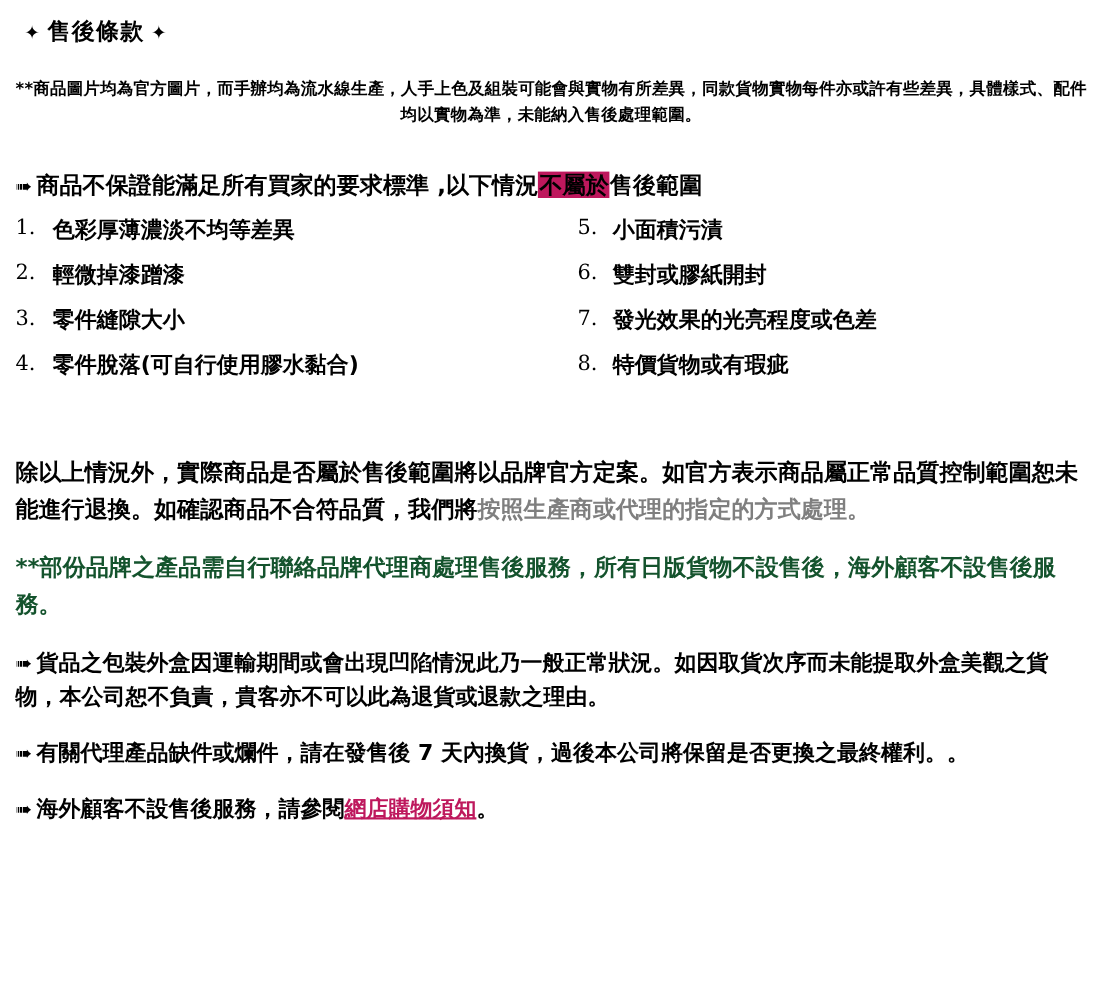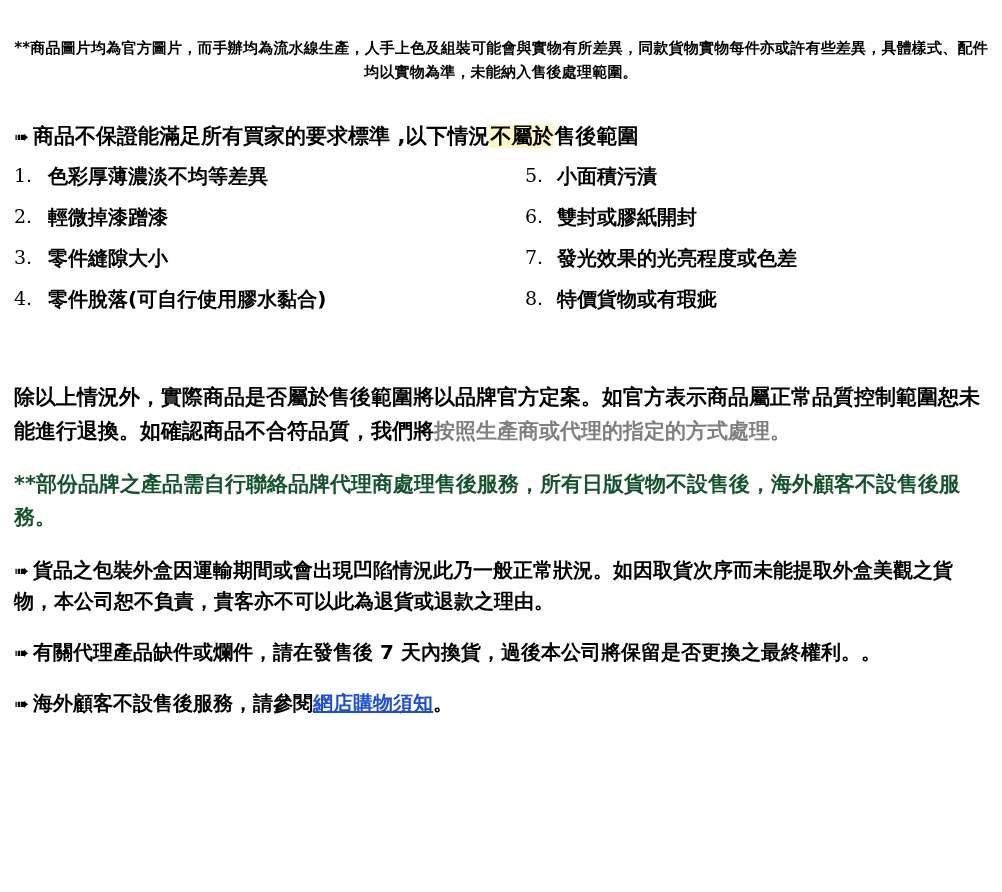--- a/index.html
+++ b/index.html
@@ -45,21 +45,21 @@
     font-size: 21px;
     font-weight: bold;
     margin-top: 36px;
     line-height: 1.5;
   }
   .arrow {
     font-size: 18px;
     padding-right: 4px;
   }
   .hl {
-    background: #fef9c3;
+    background: #be185d;
     color: #000;
     padding: 0 1px;
   }
   .list-wrap {
     margin-top: 14px;
     display: flex;
     width: 100%;
   }
   .list-col {
     width: 50%;
@@ -109,29 +109,32 @@
   .note {
     font-size: 20px;
     font-weight: bold;
     line-height: 1.55;
     margin-top: 22px;
   }
   .note.tight {
     margin-top: 20px;
   }
   a.link {
-    color: #1d4ed8;
+    color: #be185d;
     text-decoration: underline;
   }
 </style>
 </head>
 <body>
 
 <div class="page">
 
+  <div class="title">
+    <span class="star">✦</span><span>售後條款</span><span class="star">✦</span>
+  </div>
 
   <div class="para intro">**商品圖片均為官方圖片，而手辦均為流水線生產，人手上色及組裝可能會與實物有所差異，同款貨物實物每件亦或許有些差異，具體樣式、配件均以實物為準，未能納入售後處理範圍。</div>
 
   <div class="arrow-line">
     <span class="arrow">➠</span><span>商品不保證能滿足所有買家的要求標準 ,以下情況</span><span class="hl">不屬於</span><span>售後範圍</span>
   </div>
 
   <div class="list-wrap">
     <div class="list-col left">
       <ol class="numlist">

